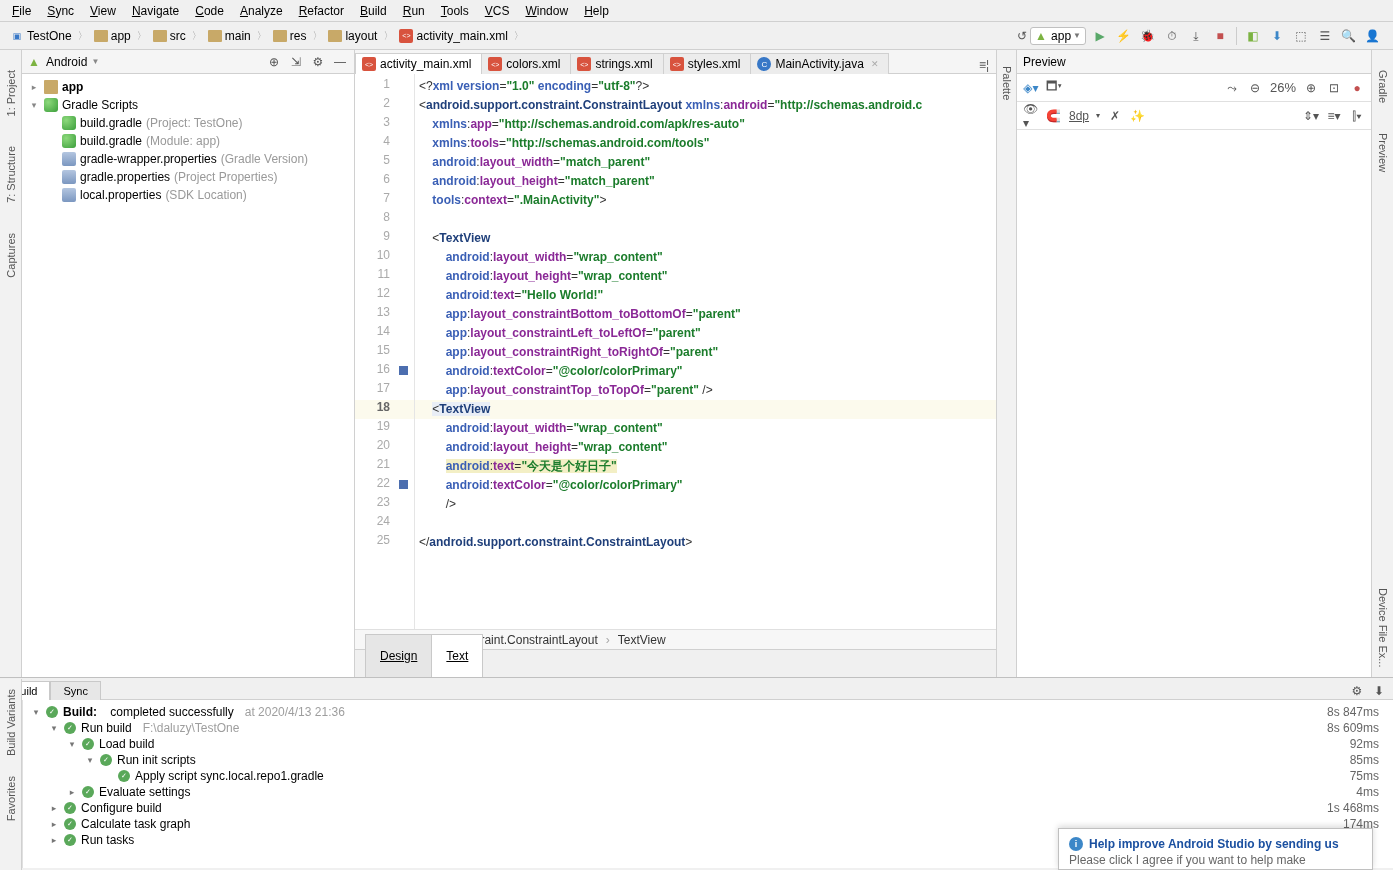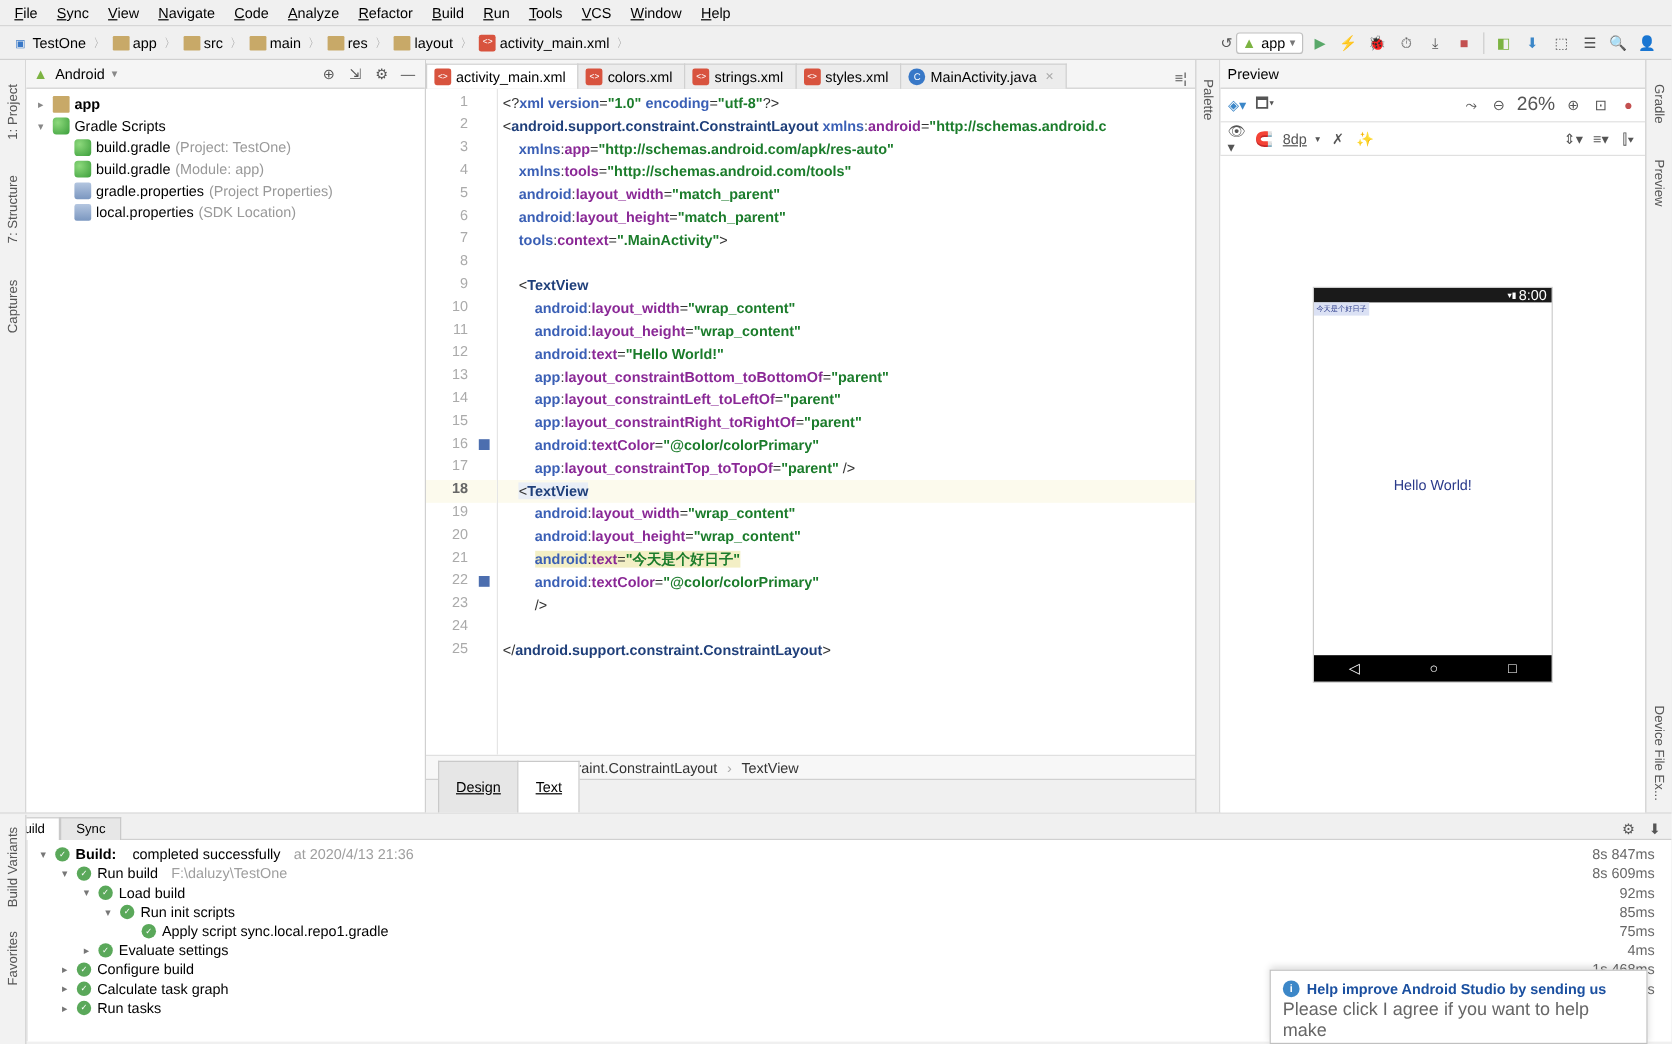--- a/index.html
+++ b/index.html
@@ -60,21 +60,21 @@
 .attr-val { color: #1b7c2b; font-weight: bold; }
 .bracket { color: #333; }
 
 .editor-footer { height: 20px; border-top: 1px solid #e0e0e0; background: #f7f7f7; display:flex; align-items:center; padding:0 10px; gap:8px; color:#333; }
 .editor-bottom-tabs { height: 28px; border-top: 1px solid #d0d0d0; background: #f0f0f0; display:flex; align-items:flex-end; padding-left:10px; }
 .btab { padding: 14px 14px; border:1px solid #c9c9c9; border-bottom:none; margin-right:-1px; background:#e6e6e6; cursor:pointer;text-decoration:underline; }
 .btab.active { background:#fff; }
 
 .preview-panel { width: 355px; border-left: 1px solid #d0d0d0; background: #fff; display: flex; flex-direction: column; }
 .preview-toolbar, .preview-toolbar2 { height: 28px; border-bottom: 1px solid #e0e0e0; display: flex; align-items: center; padding: 0 6px; gap: 7px; color:#555; }
-.zoom-lbl { font-size: 16px; }
+.zoom-lbl { font-size: 13px; }
 .preview-canvas { flex: 1; background: #fff; display: flex; align-items: center; justify-content: center; }
 .device { width: 200px; height: 330px; border: 1px solid #ccc; background: #fff; display:flex; flex-direction:column; }
 .status-bar { height: 12px; background: #1a1a1a; color:#fff; font-size:7px; display:flex; align-items:center; justify-content:flex-end; padding:0 4px; gap:2px; }
 .app-text-top { font-size: 6px; padding: 1px 2px; color:#2a3a8a; background:#dbe1f4; align-self:flex-start; }
 .device-content { flex:1; display:flex; align-items:center; justify-content:center; color:#2a3a8a; font-size:7px; position:relative; }
 .nav-bar { height: 22px; background: #000; display:flex; justify-content:space-around; align-items:center; color:#fff; font-size:10px; }
 
 .bottom-build { height: 191px; border-top: 1px solid #c0c0c0; background: #fff; display:flex; flex-direction:column; }
 .build-tabs { height: 22px; background: #f0f0f0; border-bottom: 1px solid #d0d0d0; display:flex; align-items:flex-end; }
 .build-tab { padding:3px 12px; border:1px solid #c9c9c9; border-bottom:none; background:#e7e7e7; cursor:pointer; font-size:11px; position:relative; top:1px; }
@@ -85,21 +85,21 @@
 .build-tree { flex:1; padding:4px 8px; overflow:auto; }
 .build-row { display:flex; align-items:center; padding:1px 0; gap:5px; }
 .b-arrow { width:10px; font-size:9px; color:#777; text-align:center; }
 .b-ic-ok { width:12px; height:12px; border-radius:50%; background:#5aa85a; display:inline-flex; align-items:center; justify-content:center; color:#fff; font-size:7px; }
 .b-task { color:#000; }
 .b-hint { color:#9e9e9e; margin-left:6px; }
 .b-dur { margin-left:auto; color:#666; padding-right:6px; }
 
 .help-popup { position:absolute; right:20px; bottom:0; width:315px; background:#fff; border:1px solid #c0c0c0; box-shadow:0 -2px 6px rgba(0,0,0,.15); padding:8px 10px 2px; }
 .help-popup .t { font-weight:bold; color:#1b50a0; display:flex; align-items:center; gap:6px; }
-.help-popup .d { font-size:15px; color:#666; margin-top:2px; }
+.help-popup .d { font-size:12px; color:#666; margin-top:2px; }
 
 .ic-gradle { width:14px; height:14px; display:inline-block; background:radial-gradient(circle at 30% 30%,#8dd97c,#3b9e3b); border-radius:3px; }
 .ic-prop { width:14px; height:14px; display:inline-block; background:linear-gradient(#b4c6e0,#7b97c0); border-radius:2px; }
 .ic-class { width:14px; height:14px; border-radius:50%; background:#3878c7; color:#fff; font-size:8px; display:inline-flex; align-items:center; justify-content:center; }
 .ic-android { width:14px; height:14px; display:inline-block; color:#7cb342; }
 </style>
 </head>
 <body>
 
 <div class="menubar" id="menubar">
@@ -215,20 +215,25 @@
       <div id="gradle-items">
           <div class="tree-row" style="padding-left: 34px;">
             <span class="ic-gradle tree-ic"></span>
             <span class="tree-label">build.gradle</span>
             <span class="tree-hint"> (Project: TestOne)</span>
           </div>
           <div class="tree-row" style="padding-left: 34px;">
             <span class="ic-gradle tree-ic"></span>
             <span class="tree-label">build.gradle</span>
             <span class="tree-hint"> (Module: app)</span>
+          </div>
+          <div class="tree-row" style="padding-left: 34px;">
+            <span class="ic-prop tree-ic"></span>
+            <span class="tree-label">gradle-wrapper.properties</span>
+            <span class="tree-hint"> (Gradle Version)</span>
           </div>
           <div class="tree-row" style="padding-left: 34px;">
             <span class="ic-prop tree-ic"></span>
             <span class="tree-label">gradle.properties</span>
             <span class="tree-hint"> (Project Properties)</span>
           </div>
           <div class="tree-row" style="padding-left: 34px;">
             <span class="ic-prop tree-ic"></span>
             <span class="tree-label">local.properties</span>
             <span class="tree-hint"> (SDK Location)</span>
@@ -329,34 +334,20 @@
       <span class="tb-ic">🧲</span>
       <span style="text-decoration:underline">8dp</span>
       <span style="font-size:8px">▾</span>
       <span class="tb-ic">✗</span>
       <span class="tb-ic">✨</span>
       <span style="flex:1"></span>
       <span class="tb-ic">⇕▾</span>
       <span class="tb-ic">≡▾</span>
       <span class="tb-ic">⫿▾</span>
     </div>
-    <div class="preview-canvas">
-      <div class="device">
-        <div class="status-bar">▾▮<span>8:00</span></div>
-        <span class="app-text-top">今天是个好日子</span>
-        <div class="device-content">
-          <span>Hello World!</span>
-        </div>
-        <div class="nav-bar">
-            <span>◁</span>
-            <span>○</span>
-            <span>□</span>
-          </div>
-      </div>
-    </div>
   </div>
 
   <div class="side-right">
     <span class="side-label r">Gradle</span>
     <span class="side-label r">Preview</span>
     <span class="side-label r" style="margin-top:auto;margin-bottom:10px">Device File Ex...</span>
   </div>
 </div>
 
 <div class="bottom-build">

